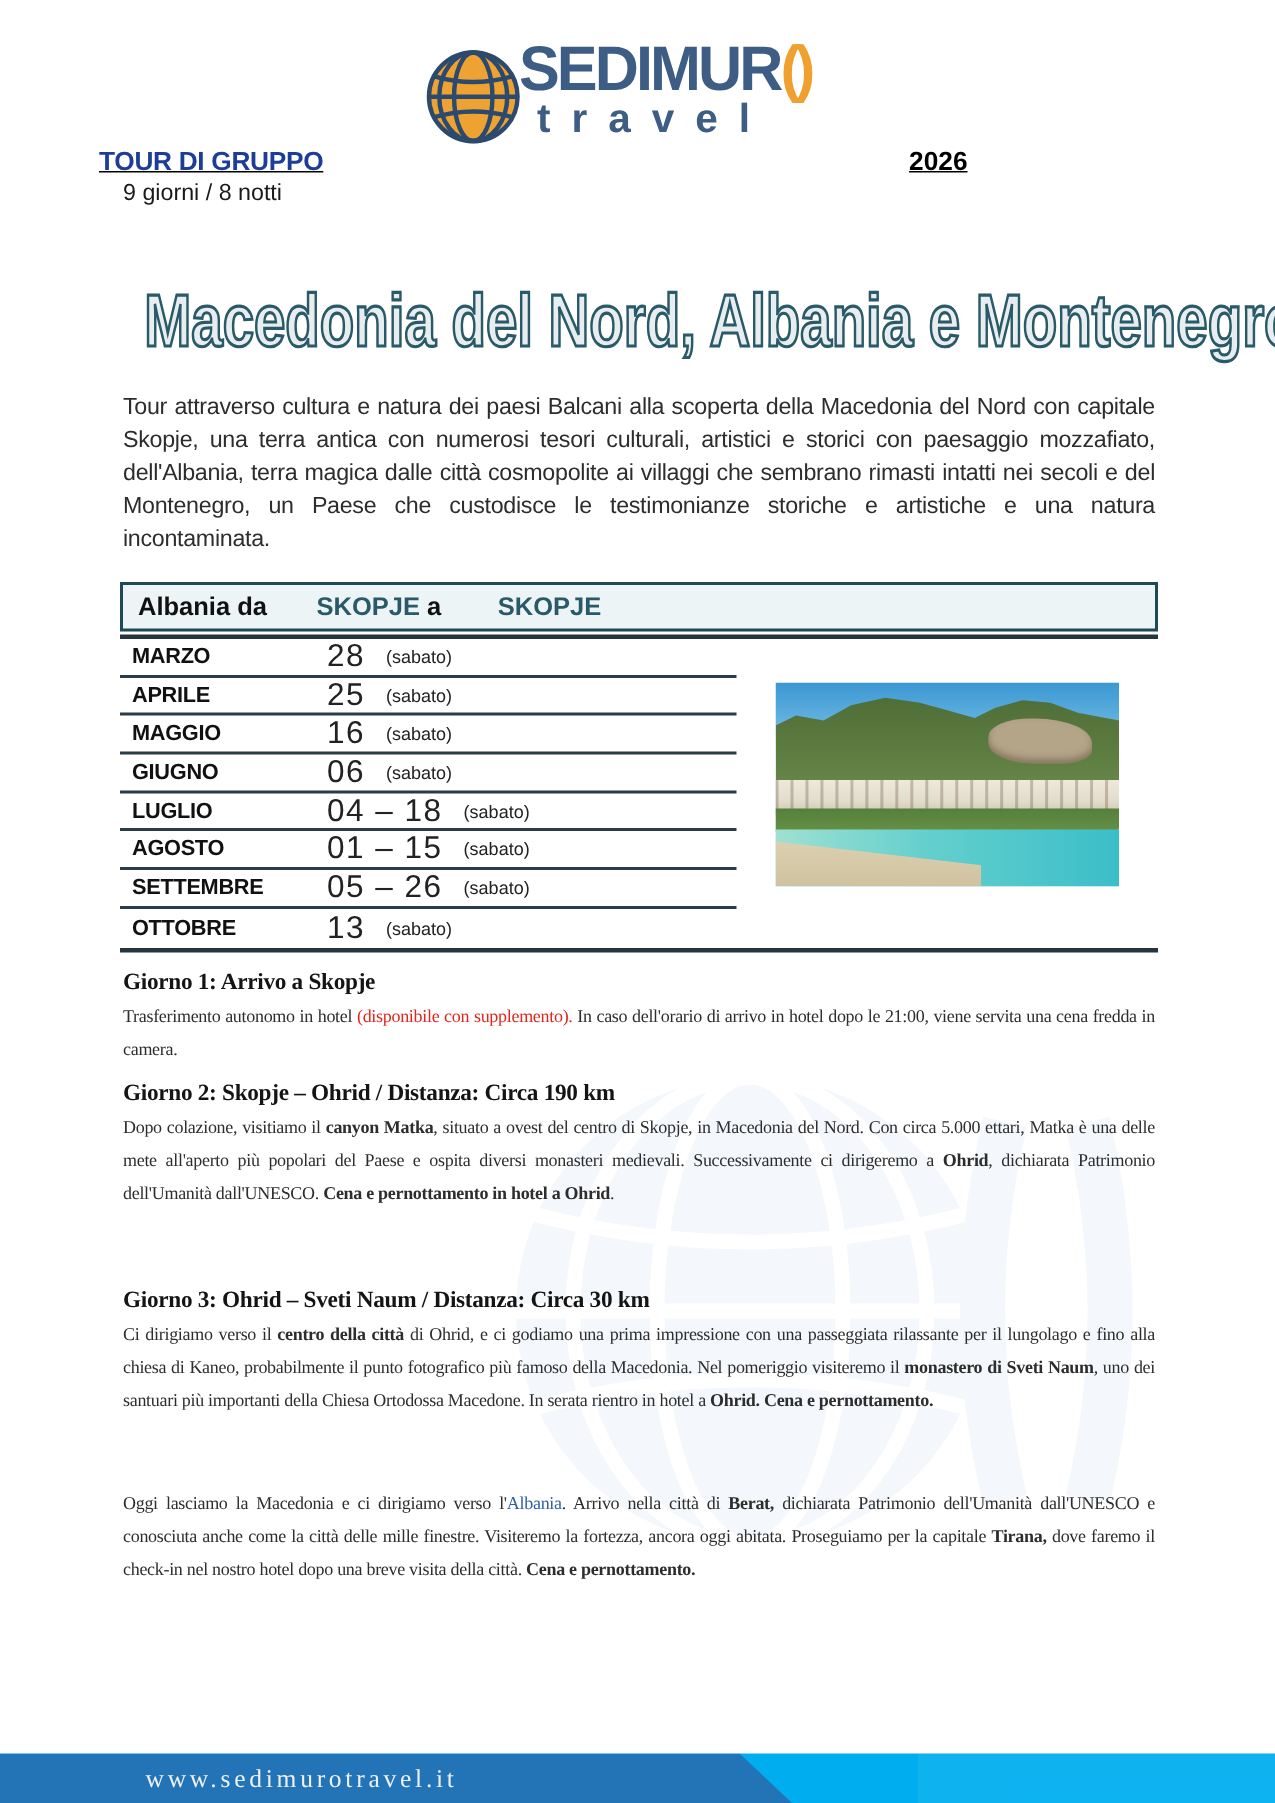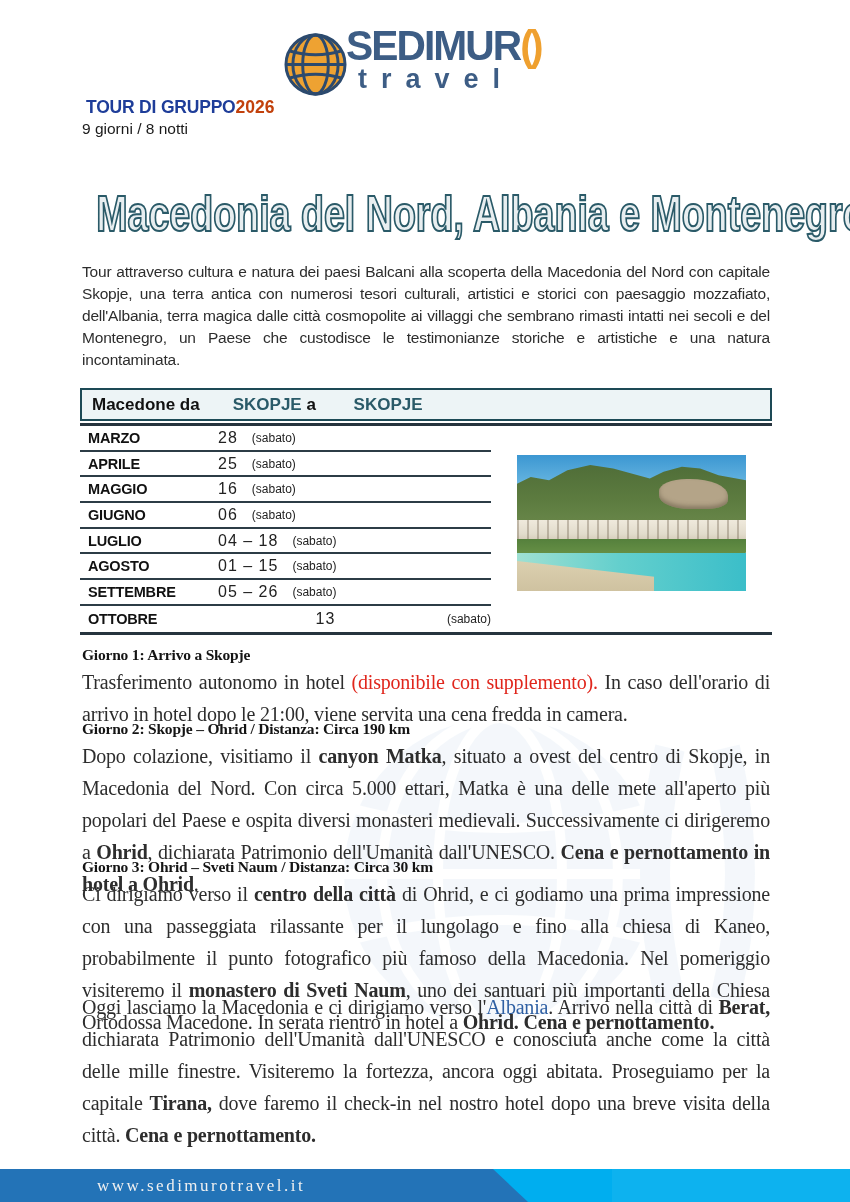--- a/index.html
+++ b/index.html
@@ -15,23 +15,23 @@
   
   .logo{left:284px;top:28px;width:330px;height:72px;}
   .logo .globe{position:absolute;left:0;top:5px;width:63px;height:63px;}
   .logo-main{position:absolute;left:62px;top:-6px;font-size:42px;font-weight:bold;
     color:#3d5d85;letter-spacing:-2px;transform:scaleX(.97);transform-origin:left;white-space:nowrap;}
   .logo-paren{color:#efa02f;letter-spacing:-4px;}
   .logo-sub{position:absolute;left:74px;top:36px;font-size:27px;font-weight:bold;
     color:#3d5d85;letter-spacing:14px;white-space:nowrap;}
 
   
-  .header-row{left:86px;top:97px;width:688px;display:flex;}
+  .header-row{left:66px;top:97px;width:688px;display:flex;justify-content:space-between;text-decoration:underline;}
   .tour-type{font-size:17.5px;font-weight:bold;color:#1e3d99;letter-spacing:-0.2px;}
-  .year{font-size:17.5px;font-weight:bold;color:#c2410c;margin-right:48px;}
+  .year{font-size:17.5px;font-weight:bold;color:#000000;margin-right:109px;}
   .duration{left:82px;top:120px;font-size:15.5px;color:#1a1a1a;}
 
   
   .page-title{left:0;top:186px;width:850px;text-align:center;}
   .page-title span{
     display:inline-block;font-size:47px;font-weight:bold;letter-spacing:0px;
     color:#e8eef0;-webkit-text-stroke:2px #2a5a68;text-shadow:0 0 1px #2a5a68;
     transform:scale(.80,1.05);transform-origin:center;white-space:nowrap;
   }
 
@@ -40,24 +40,24 @@
     color:#2d2d2d;text-align:justify;letter-spacing:-0.2px;}
 
   
   .dep-head{left:80px;top:388px;width:692px;height:33px;box-sizing:border-box;
     border:2px solid #1d4a56;background:#edf4f6;display:flex;align-items:center;
     padding-left:10px;font-size:17px;font-weight:bold;color:#111;}
   .dep-head .route{color:#2a5a68;padding-left:33px;}
   .dep-table{left:80px;top:423px;width:692px;border-top:3px solid #26343e;}
   .dep-row{height:25.7px;display:flex;align-items:center;width:411px;
     border-bottom:2px solid #2c3c46;padding-left:8px;box-sizing:border-box;}
-  .dep-row.last{border-bottom:none;justify-content:space-between;}
+  .dep-row.last{border-bottom:none;}
   .dep-fullline{width:692px;border-top:3px solid #26343e;}
   .dep-month{width:130px;font-weight:bold;font-size:14.5px;color:#111;letter-spacing:-0.2px;}
-  .dep-date{font-size:16px;color:#222;letter-spacing:1px;}
+  .dep-date{font-size:21px;color:#222;letter-spacing:1px;}
   .dep-note{font-size:12px;color:#222;margin-left:14px;}
 
   
   .photo{left:517px;top:455px;width:229px;height:136px;overflow:hidden;}
   .photo>div{position:absolute;}
   .ph-sky{inset:0;background:linear-gradient(180deg,#3c97d2 0%,#5fb0de 18%,#a3d3ec 32%,#c8e4f2 40%);}
   .ph-hill{left:0;top:0;width:100%;height:62%;
     background:linear-gradient(180deg,#4c6a36 0%,#5d7c40 55%,#6f8d4f 100%);
     clip-path:polygon(0 34%,6% 26%,14% 30%,22% 18%,32% 12%,42% 16%,50% 22%,58% 28%,64% 20%,72% 14%,80% 16%,88% 24%,100% 30%,100% 100%,0 100%);}
   .ph-rock{left:62%;top:18%;width:30%;height:22%;background:#b4a488;border-radius:40% 55% 30% 45%;
@@ -70,21 +70,21 @@
     background:linear-gradient(180deg,#55803c,#6b9448);border-radius:0 0 30% 20%;}
   .ph-water{left:0;bottom:0;width:100%;height:28%;
     background:linear-gradient(90deg,#9fe0d2 0%,#63cfcd 45%,#3bbec9 100%);}
   .ph-beach{left:0;bottom:0;width:60%;height:26%;background:linear-gradient(180deg,#ddd2b2,#cfc2a0);
     clip-path:polygon(0 15%,100% 60%,100% 100%,0 100%);}
 
   
   .day{left:82px;width:688px;font-family:Liberation Serif, serif;}
   .day-1{top:644px;} .day-2{top:698px;margin-top:20px;} .day-3{top:856px;} .day-4{top:991px;}
   .day-heading{font-size:15.5px;font-weight:bold;color:#141414;line-height:22px;letter-spacing:-0.2px;}
-  .day-body{font-size:20px;line-height:32px;color:#2d2d2d;text-align:justify;letter-spacing:-0.2px;}
+  .day-body{font-size:12px;line-height:22px;color:#2d2d2d;text-align:justify;letter-spacing:-0.2px;}
   .run-b{font-weight:bold;}
   .run-red{color:#e0261c;}
   .run-blue{color:#2e5fa3;}
 
   
   .footer{left:0;top:1169px;width:850px;height:49px;background:#00aeef;}
   .footer-dark{position:absolute;left:0;top:0;width:533px;height:33px;background:#2373b7;
     clip-path:polygon(0 0,493px 0,528px 100%,0 100%);}
   .footer-light{position:absolute;left:612px;top:0;right:0;height:33px;background:rgba(255,255,255,.05);}
   .footer-url{position:absolute;left:97px;top:0;height:33px;display:flex;align-items:center;
@@ -132,21 +132,21 @@
   </div>
   <div class="duration">9 giorni / 8 notti</div>
 
   <div class="page-title">
     <span>Macedonia del Nord, Albania e Montenegro</span>
   </div>
 
   <div class="intro">Tour attraverso cultura e natura dei paesi Balcani alla scoperta della Macedonia del Nord con capitale Skopje, una terra antica con numerosi tesori culturali, artistici e storici con paesaggio mozzafiato, dell'Albania, terra magica dalle città cosmopolite ai villaggi che sembrano rimasti intatti nei secoli e del Montenegro, un Paese che custodisce le testimonianze storiche e artistiche e una natura incontaminata.</div>
 
   <div class="dep-head">
-    <span>Macedone da </span>
+    <span>Albania da </span>
     <span class="route">SKOPJE</span>
     <span style="white-space:pre;"> a </span>
     <span class="route">SKOPJE</span>
   </div>
 
   <div class="dep-table">
     <div class="dep-row">
       <span class="dep-month">MARZO</span>
       <span class="dep-date">28</span>
       <span class="dep-note">(sabato)</span>

